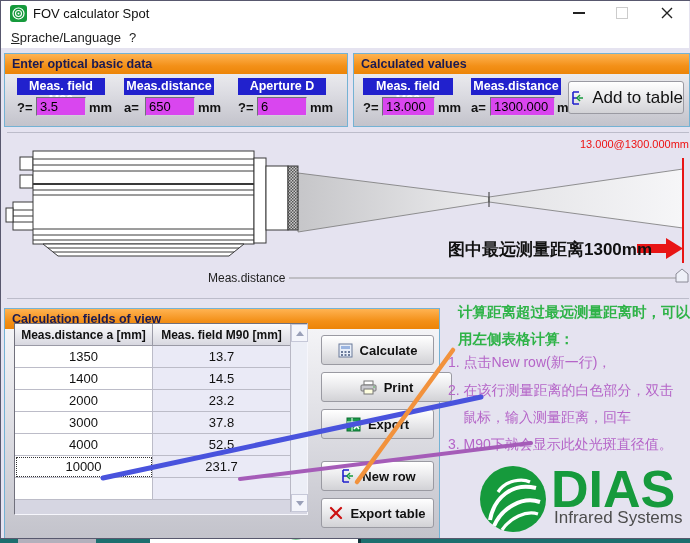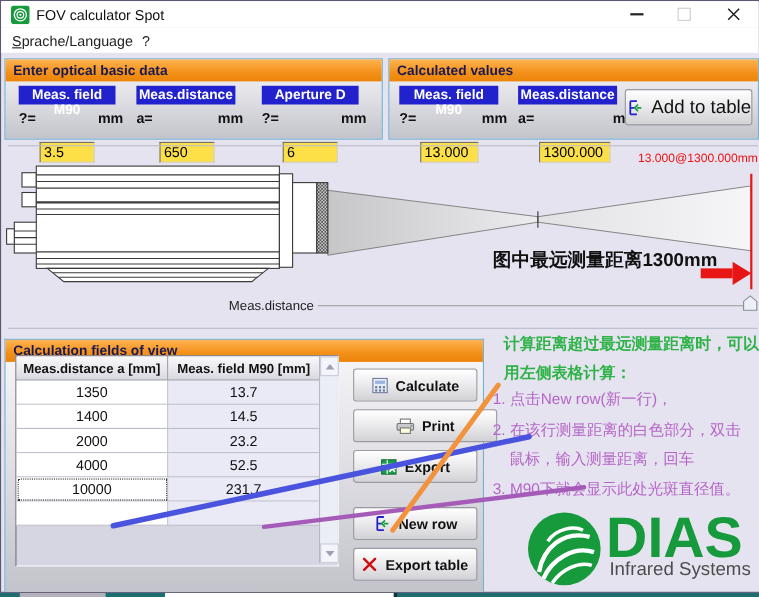--- a/index.html
+++ b/index.html
@@ -8,21 +8,21 @@
   .abs{position:absolute;box-sizing:border-box;}
   .win{position:absolute;left:0;top:0;width:690px;height:537px;background:#e5e3f0;border:1px solid #58586e;}
   .titlebar{position:absolute;left:0;top:0;width:688px;height:24px;background:#ffffff;}
   .title-text{position:absolute;left:32px;top:5px;font-size:13px;color:#111;}
   .menubar{position:absolute;left:0;top:24px;width:688px;height:23px;background:#ffffff;}
   .menu-item{position:absolute;top:3px;font-size:13px;color:#222;padding:2px 4px;cursor:default;}
   .panel{position:absolute;background:linear-gradient(180deg,#f8f8fa 0%,#dcdce2 55%,#c3c3cb 100%);border:1px solid #74b2d4;}
   .panel-header{height:20px;background:linear-gradient(#ffb352,#f39018 60%,#ec8408);color:#1a1a52;font-weight:bold;font-size:12.5px;padding:3px 7px 0 7px;box-sizing:border-box;}
   .chip{position:absolute;background:#2121cd;color:#fff;font-size:12.5px;font-weight:bold;text-align:center;padding:1px 0;height:17px;box-sizing:border-box;}
   .pfx{position:absolute;font-size:13px;font-weight:bold;color:#111;}
-  .tbx{position:absolute;height:19px;background:#fde047;border:1px solid;border-color:#6f6f7a #cfcfda #cfcfda #6f6f7a;font-family:"Liberation Sans",sans-serif;font-size:13px;padding:0 3px;box-sizing:border-box;margin-top:32px;}
+  .tbx{position:absolute;height:19px;background:#d946ef;border:1px solid;border-color:#6f6f7a #cfcfda #cfcfda #6f6f7a;font-family:"Liberation Sans",sans-serif;font-size:13px;padding:0 3px;box-sizing:border-box;}
   .btn{position:absolute;background:linear-gradient(#ffffff,#ececee 45%,#d2d2d6);border:1px solid #9a9aa2;border-radius:3px;font-weight:bold;font-size:13px;color:#111;display:flex;align-items:center;justify-content:center;gap:7px;box-sizing:border-box;cursor:default;}
   .sep{position:absolute;height:1px;background:#bcbcca;}
   .dia-text{position:absolute;font-size:12px;color:#222;}
   .red-label{position:absolute;font-size:11px;color:#ee1111;text-align:right;}
   .cn-black{position:absolute;font-size:17px;font-weight:bold;color:#111;}
   .note-green{position:absolute;font-size:14.5px;font-weight:bold;color:#2fb348;}
   .note-purple{position:absolute;font-size:14px;color:#b565c8;}
   .tablebox{position:absolute;left:13px;top:322px;width:292px;height:190px;background:#d6d6e2;border:1px solid;border-color:#70707c #f6f6fc #f6f6fc #70707c;}
   .trow{display:flex;height:22px;}
   .th{background:linear-gradient(#fafafc,#d8d8e0);border-right:1px solid #9a9aa6;border-bottom:1px solid #9a9aa6;font-weight:bold;font-size:12.5px;display:flex;align-items:center;justify-content:center;color:#111;}
@@ -174,21 +174,21 @@
         <rect x="636" y="112" width="29" height="9"></rect>
         <polygon points="665,106 682,116.5 665,127"></polygon>
       </g>
 
       <line x1="288" y1="146" x2="675" y2="146" stroke="#999" stroke-width="1"></line>
       <polygon points="675,150 675,142 681,137 687,142 687,150" fill="#eef0f8" stroke="#8a8a96" stroke-width="1"></polygon>
     </svg>
 
     <div class="red-label" style="left:560px;top:137px;width:128px;">13.000@1300.000mm</div>
     <div class="dia-text" style="left:207px;top:270px;">Meas.distance</div>
-    <div class="cn-black" style="left:447px;top:224px;">图中最远测量距离1300mm</div>
+    <div class="cn-black" style="left:447px;top:237px;">图中最远测量距离1300mm</div>
 
     <div class="panel" style="left:3px;top:307px;width:434px;height:229px;border-bottom:none;">
       <div class="panel-header">Calculation fields of view</div>
     </div>
 
     <div class="tablebox">
       <div class="trow">
         <div class="th c1" style="font-size:12px;">Meas.distance a [mm]</div>
         <div class="th c2" style="font-size:12px;">Meas. field M90 [mm]</div>
       </div>
@@ -196,20 +196,24 @@
         <div class="td c1">1350</div>
         <div class="td c2">13.7</div>
       </div>
       <div class="trow">
         <div class="td c1">1400</div>
         <div class="td c2">14.5</div>
       </div>
       <div class="trow">
         <div class="td c1">2000</div>
         <div class="td c2">23.2</div>
+      </div>
+      <div class="trow">
+        <div class="td c1">3000</div>
+        <div class="td c2">37.8</div>
       </div>
       <div class="trow">
         <div class="td c1">4000</div>
         <div class="td c2">52.5</div>
       </div>
       <div class="trow">
         <div class="td c1 sel">10000</div>
         <div class="td c2">231.7</div>
       </div>
       <div class="trow">

